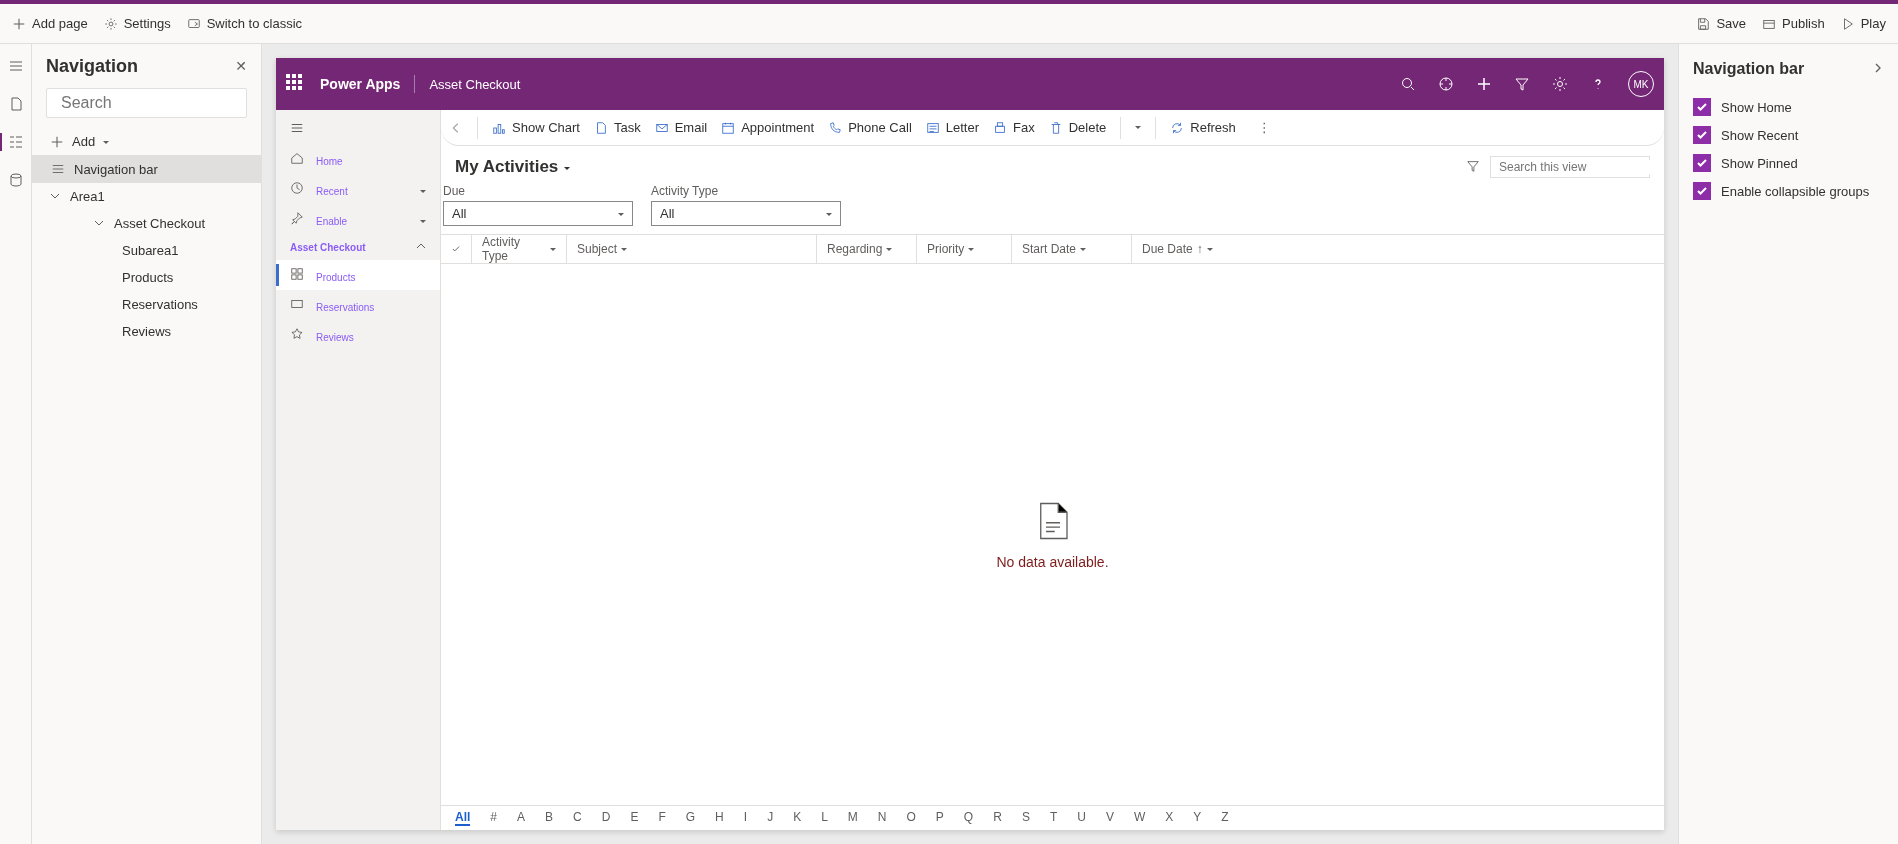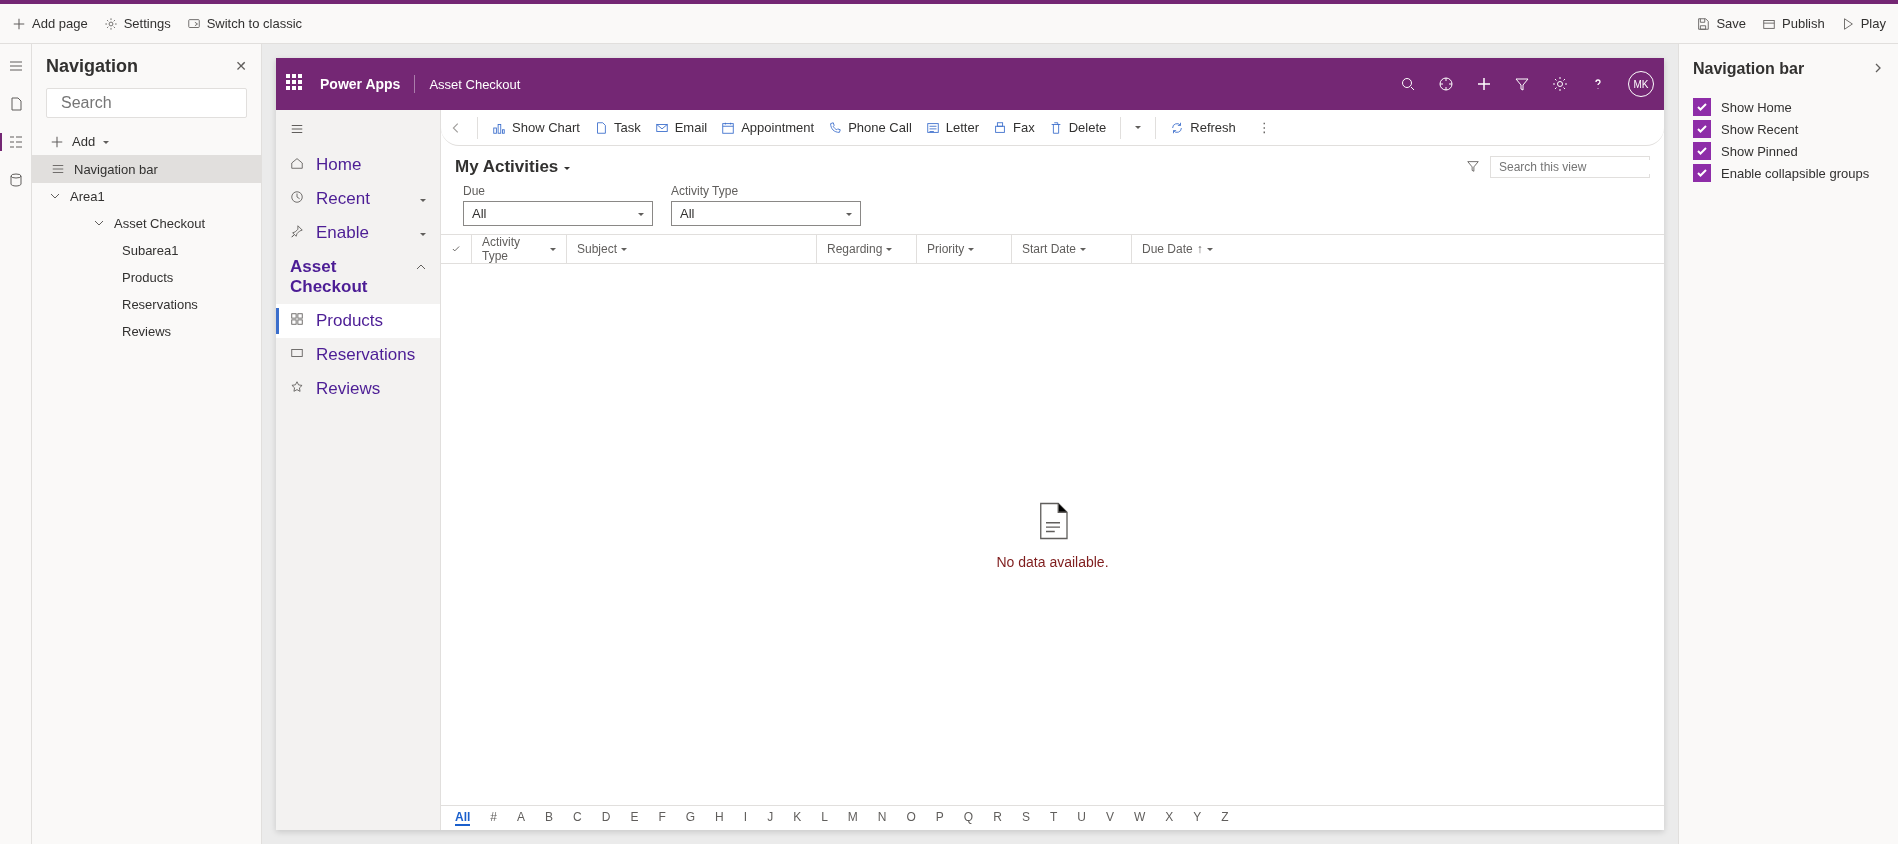--- a/index.html
+++ b/index.html
@@ -44,40 +44,40 @@
 .waffle span { background: #fff; }
 .app-header .brand { font-weight: 600; font-size: 14px; }
 .app-header .divider { width: 1px; height: 18px; background: rgba(255,255,255,0.4); }
 .app-header .appname { font-size: 13px; }
 .app-header .hicons { margin-left: auto; display: flex; align-items: center; gap: 22px; }
 .app-header .hicons .hi { cursor: pointer; display: flex; }
 .avatar { width: 26px; height: 26px; border-radius: 50%; border: 1px solid #fff; display: flex; align-items: center; justify-content: center; font-size: 10px; cursor: pointer; }
 
 .preview-body { flex: 1; display: flex; min-height: 0; }
 .sitemap { width: 165px; background: #f3f2f1; border-right: 1px solid #e1dfdd; padding-top: 4px; }
-.sm-item { display: flex; align-items: flex-start; gap: 10px; padding: 7px 14px; cursor: pointer; font-size: 17px; color: #4c1d95; position: relative; }
+.sm-item { display: flex; align-items: flex-end; gap: 10px; padding: 7px 14px; cursor: pointer; font-size: 10px; color: #8b5cf6; position: relative; }
 .sm-item .ico { width: 16px; color: #605e5c; }
 .sm-item.group { font-weight: 600; justify-content: space-between; }
 .sm-item.selected { background: #fff; }
 .sm-item.selected::before { content: ""; position: absolute; left: 0; top: 4px; bottom: 4px; width: 3px; background: #3b6ecc; }
 .sm-item .chev-r { margin-left: auto; }
 
 .view-area { flex: 1; display: flex; flex-direction: column; min-width: 0; }
 .cmdbar { height: 36px; border-bottom: 1px solid #e1dfdd; display: flex; align-items: center; padding: 0 8px; gap: 14px; border-radius: 18px; }
 .cmdbar .sep { width: 1px; height: 22px; background: #e1dfdd; }
 .cmd { display: flex; align-items: center; gap: 6px; cursor: pointer; font-size: 13px; color: #323130; }
 .cmd svg { width: 14px; height: 14px; }
 
 .view-title-row { display: flex; align-items: center; justify-content: space-between; padding: 10px 14px 6px; }
 .view-title { font-size: 17px; font-weight: 600; display: flex; align-items: center; gap: 6px; cursor: pointer; }
 .view-title-row .rtools { display: flex; align-items: center; gap: 10px; }
 .view-search { border: 1px solid #e1dfdd; display: flex; align-items: center; padding: 3px 8px; gap: 6px; width: 160px; }
 .view-search input { border: none; outline: none; flex: 1; font-size: 12px; }
 
-.filters { display: flex; gap: 18px; padding: 0 22px 8px; }
+.filters { display: flex; gap: 18px; padding: 0 2px 8px; }
 .fcol { display: flex; flex-direction: column; gap: 3px; }
 .fcol label { font-size: 12px; color: #605e5c; }
 .fselect { border: 1px solid #8a8886; padding: 4px 8px; width: 190px; display: flex; justify-content: space-between; align-items: center; cursor: pointer; font-size: 13px; background: #fff; }
 
 .grid-head { display: flex; border-top: 1px solid #e1dfdd; border-bottom: 1px solid #e1dfdd; height: 30px; align-items: center; font-size: 12px; color: #605e5c; }
 .gh { padding: 0 10px; border-left: 1px solid #e1dfdd; display: flex; align-items: center; gap: 4px; cursor: pointer; height: 100%; }
 .gh:first-child { border-left: none; width: 30px; justify-content: center; }
 .gh.at { width: 95px; }
 .gh.sub { width: 250px; flex: 0 0 auto; }
 .gh.reg { width: 100px; }
@@ -92,21 +92,21 @@
 .alpha { display: flex; gap: 20px; padding: 4px 14px; font-size: 12px; color: #605e5c; border-top: 1px solid #e1dfdd; }
 .alpha span { cursor: pointer; }
 .alpha span.active { color: #1a5fcc; border-bottom: 2px solid #1a5fcc; font-weight: 600; }
 
 .status { padding: 6px 14px; font-size: 12px; color: #605e5c; }
 
 .prop-panel { width: 220px; background: #faf9f8; border-left: 1px solid #e1dfdd; padding: 10px 14px; }
 .prop-header { display: flex; align-items: center; justify-content: space-between; height: 30px; }
 .prop-header h2 { font-size: 16px; font-weight: 600; }
 .chev-right { cursor: pointer; color: #605e5c; }
-.checks { margin-top: 14px; display: flex; flex-direction: column; gap: 4px; }
+.checks { margin-top: 14px; display: flex; flex-direction: column; gap: 10px; }
 .chk { display: flex; align-items: center; gap: 10px; cursor: pointer; }
 .chk .box { width: 18px; height: 18px; background: #8e2da8; display: flex; align-items: center; justify-content: center; color: #fff; flex-shrink: 0; }
 .chk .box svg { width: 12px; height: 12px; }
 .chevdown-sm::after { content: ""; display: inline-block; border: 3px solid transparent; border-top-color: currentColor; transform: translateY(1px); }
 </style>
 </head>
 <body>
 
 <div class="accent-bar"></div>
 

